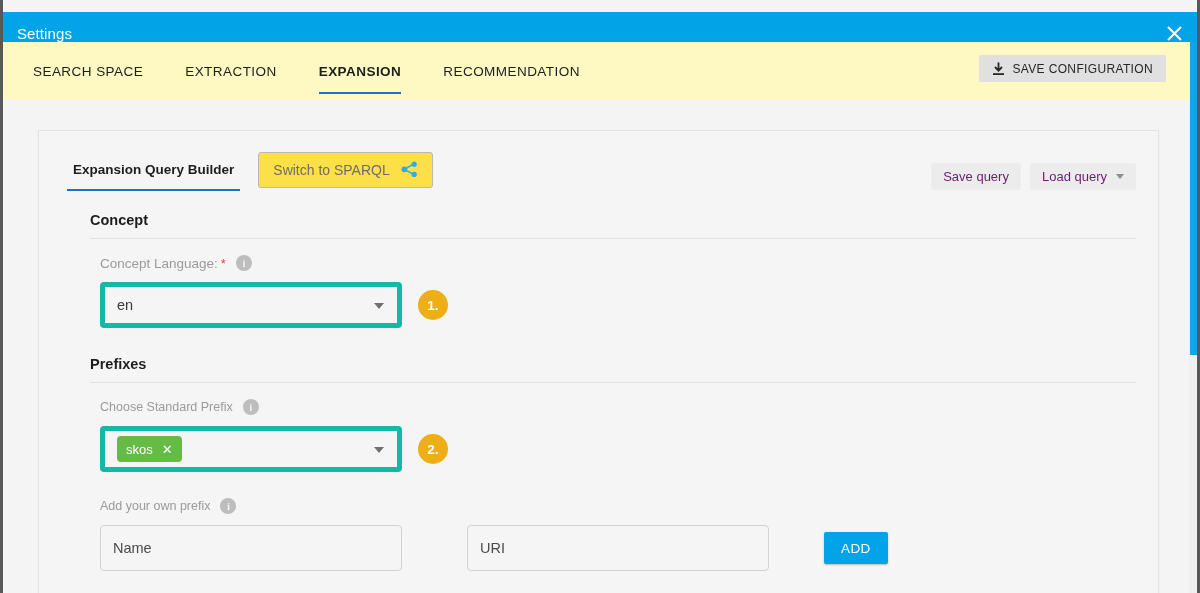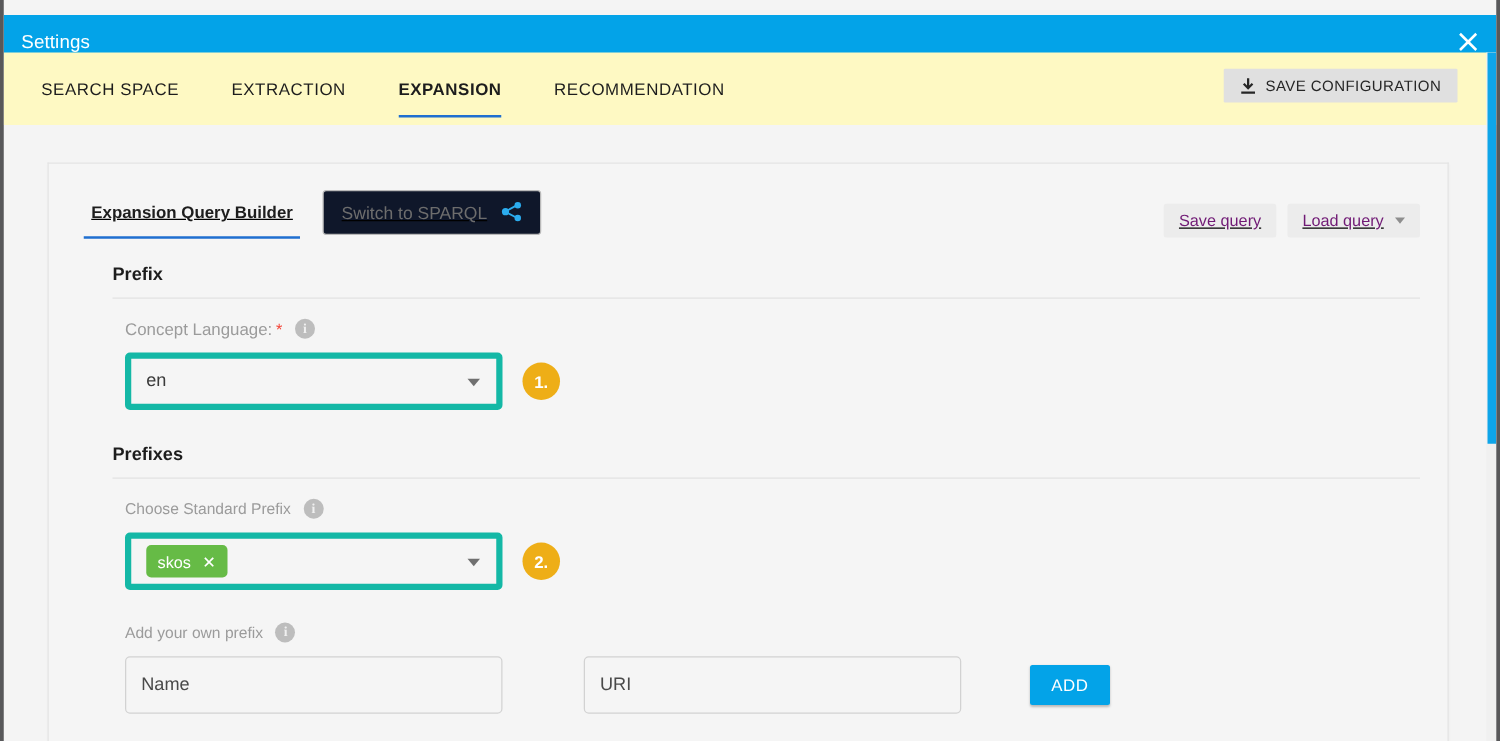--- a/index.html
+++ b/index.html
@@ -102,21 +102,20 @@
     min-height: 470px;
     background: #f5f5f5;
     border: 1px solid #e4e4e4;
     border-bottom: none;
     box-shadow: 0 1px 2px rgba(0,0,0,0.04);
   }
 
   .card-head {
     display: flex; align-items: center;
     padding: 18px 22px 0 18px;
-    text-decoration: underline;
   }
   .qb-tab {
     position: relative;
     font-size: 13.5px;
     font-weight: bold;
     color: #1d1d1d;
     padding: 6px 6px 14px 6px;
     margin-left: 10px;
     cursor: pointer;
     white-space: nowrap;
@@ -124,21 +123,21 @@
   .qb-tab::after {
     content: "";
     position: absolute;
     left: 0; right: 0; bottom: 0;
     height: 2px;
     background: #1f6fd0;
   }
   .sparql-btn {
     margin-left: 18px;
     margin-bottom: 8px;
-    background: #0f172a;
+    background: #fde047;
     border: 1px solid #b9b9b9;
     border-radius: 3px;
     height: 36px;
     padding: 0 14px;
     display: flex; align-items: center;
     gap: 11px;
     font-size: 14px;
     color: #6d6d6d;
     font-family: "Liberation Sans", sans-serif;
     cursor: pointer;
@@ -383,21 +382,21 @@
         </button>
         <button class="qbtn">
           <span>Load query</span>
           <span class="caret-dn"></span>
         </button>
       </div>
     </div>
 
     <div class="card-body">
 
-      <div class="section-title">Prefix</div>
+      <div class="section-title">Concept</div>
       <div class="hr"></div>
 
       <div class="field-label-row">
         <span class="field-label">Concept Language:</span>
         <span class="req-star">*</span>
         <span class="info-icon">i</span>
       </div>
 
       <div class="control-row">
         <div class="select-box">

